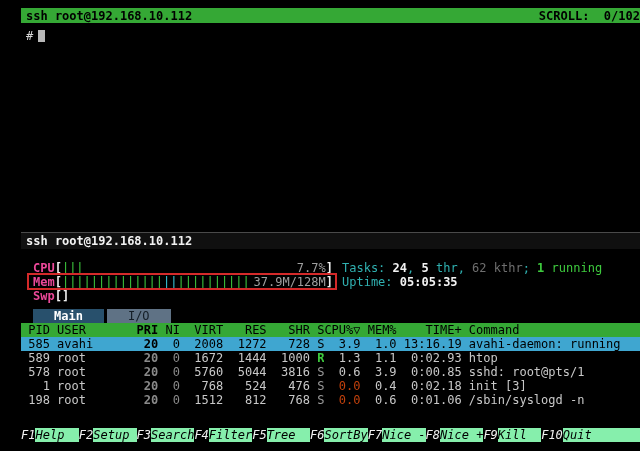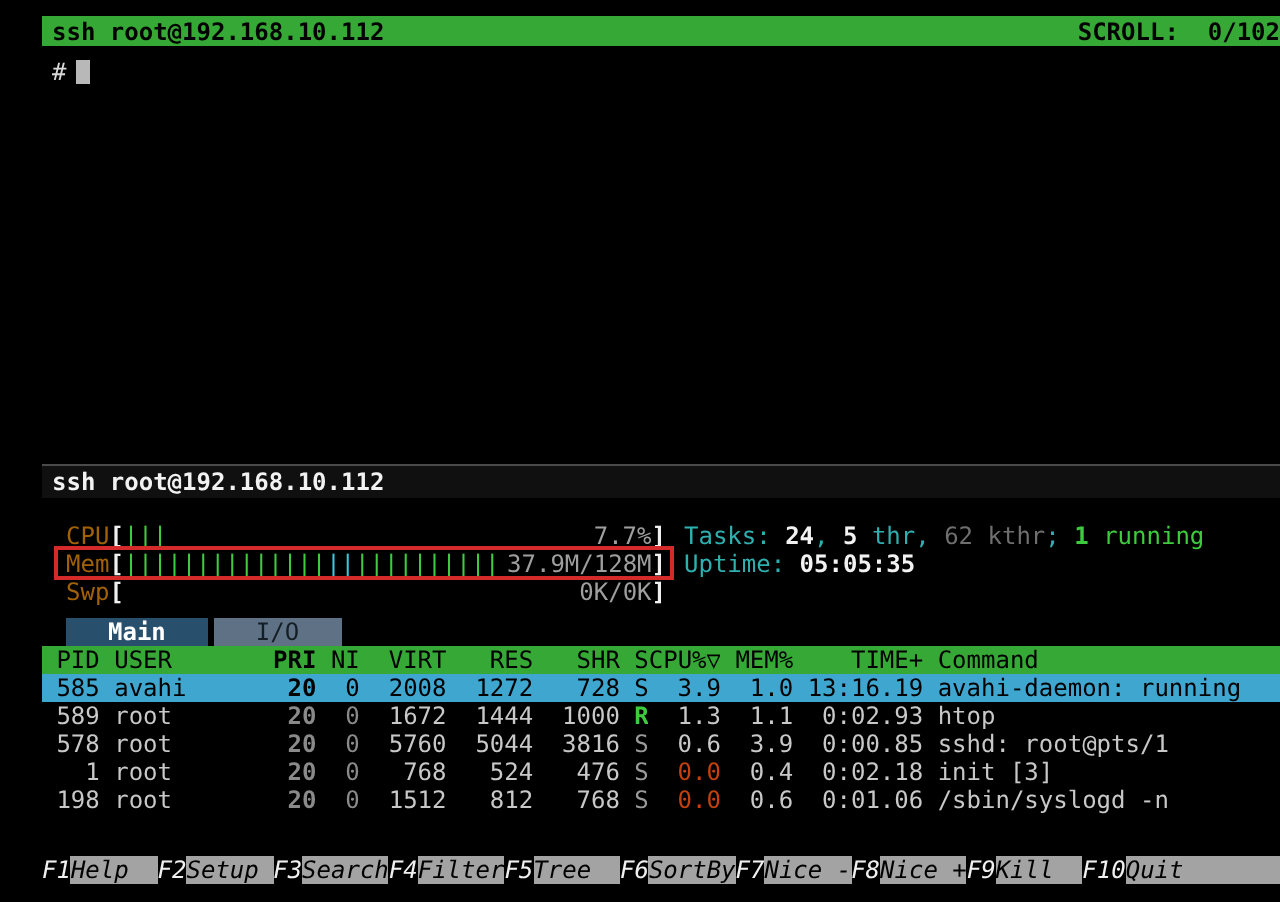--- a/index.html
+++ b/index.html
@@ -16,21 +16,21 @@
 
   
   .bottom-pane{position:absolute;top:224px;left:0;width:624px;}
   .tbar-bottom{height:16px;border-top:1px solid #4a4a4a;background:#101010;color:#f2f2f2;
                font-weight:bold;display:flex;align-items:center;padding:0 5px;white-space:pre;}
   .htop{position:relative;padding-top:12px;}
 
   .row-flex{display:flex;padding-left:12px;}
   .meters{width:300px;flex:0 0 300px;}
   .meter-row{display:flex;height:14px;position:relative;}
-  .mlabel{color:#a16207;font-weight:normal;white-space:pre;}
+  .mlabel{color:#ec4899;font-weight:bold;white-space:pre;}
   .bracket{color:#f0f0f0;font-weight:bold;white-space:pre;}
   .mcontent{flex:1;display:flex;justify-content:space-between;overflow:hidden;}
   .barsgrp{white-space:pre;overflow:hidden;}
   .bars{white-space:pre;}
   .bars.g{color:#3ecb3e;}
   .bars.c{color:#38c8dc;}
   .mval{color:#9f9f9f;white-space:pre;}
   .anno{position:absolute;left:-6px;top:-2px;width:310px;height:17px;border:2px solid #d42a2a;
         box-sizing:border-box;pointer-events:none;}
 
@@ -65,21 +65,21 @@
   .c-mem{width:5ch;text-align:right;}
   .c-time{width:9ch;text-align:right;}
   .c-cmd{padding-left:1ch;flex:1 1 auto;text-align:left;}
   .cell.dim{color:#c2410c;}
   .cell.dim2{color:#8a8a8a;}
   .cell.stR{color:#3ecb3e;font-weight:bold;}
   .cell.stS{color:#9a9a9a;}
 
   .fbar{display:flex;margin-top:20px;height:15px;align-items:flex-end;font-style:italic;}
   .fkey{color:#f0f0f0;white-space:pre;}
-  .flabel{background:#a3a3a3;color:#000;width:6ch;white-space:pre;overflow:hidden;}
+  .flabel{background:#86efac;color:#000;width:6ch;white-space:pre;overflow:hidden;}
   .flabel.last{flex:1 1 auto;}
 </style>
 </head>
 <body>
 
 <div class="screen">
 
   <div class="tbar-top">
     <span>ssh root@192.168.10.112</span>
     <span>SCROLL:  0/102</span>
@@ -115,24 +115,20 @@
               <span class="mcontent">
                 <span class="barsgrp"><span class="bars g">||||||||||||||</span><span class="bars c">||</span><span class="bars g">||||||||||</span></span>
                 <span class="mval">37.9M/128M</span>
               </span>
               <span class="bracket">]</span>
           </div>
 
           <div class="meter-row">
             <span class="mlabel">Swp</span>
               <span class="bracket">[</span>
-              <span class="mcontent">
-                <span class="barsgrp"><span class="bars g"></span></span>
-                <span class="mval">0K/0K</span>
-              </span>
               <span class="bracket">]</span>
           </div>
 
         </div>
 
         <div class="info">
           <div class="iline"><span class="lab">Tasks: </span><span class="bold-w">24</span><span class="lab">, </span><span class="bold-w">5</span><span class="lab"> thr</span><span class="lab">, </span><span class="dimtx">62 kthr</span><span class="lab">; </span><span class="grnb">1</span><span class="grntx"> running</span></div>
           <div class="iline"><span class="lab">Uptime: </span><span class="bold-w">05:05:35</span></div>
         </div>
       </div>

